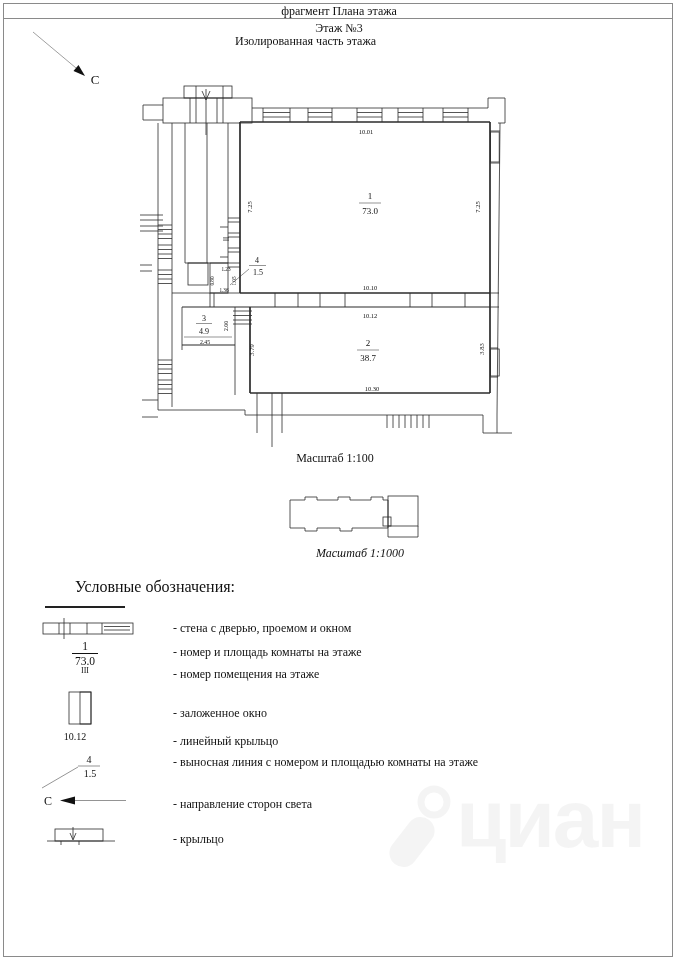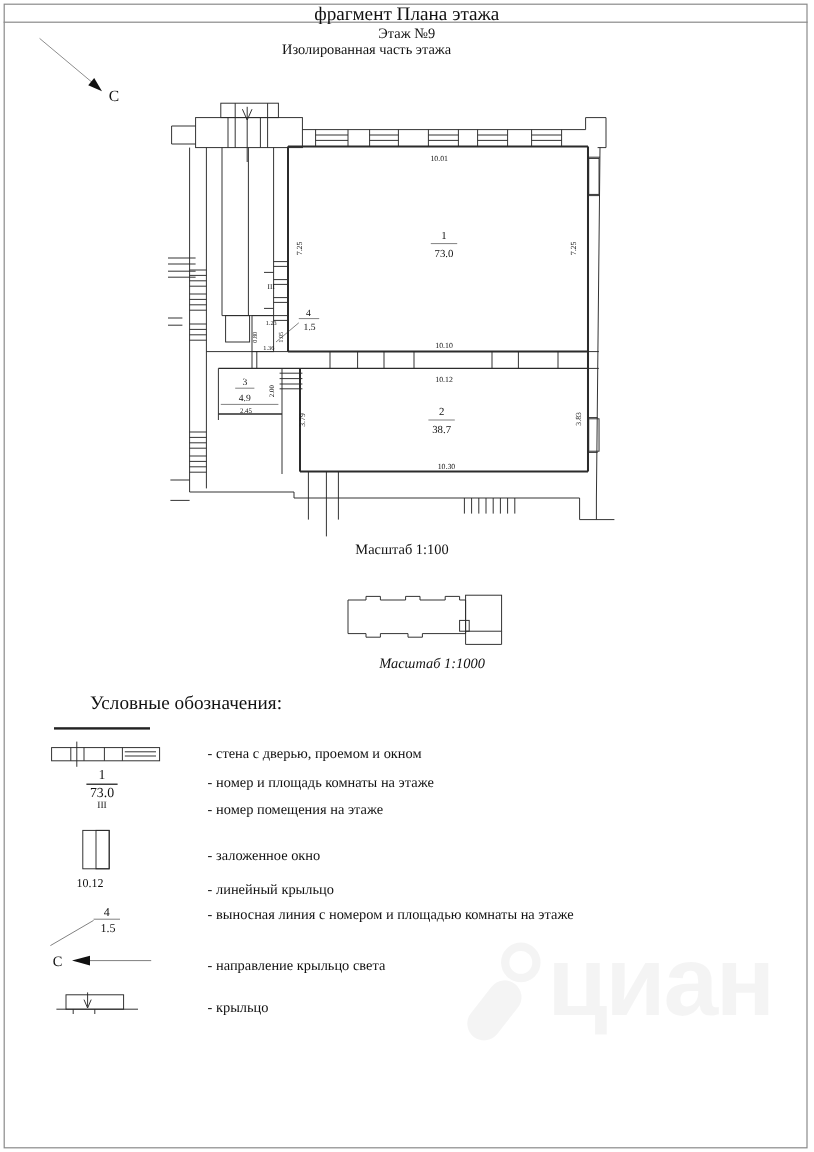--- a/index.html
+++ b/index.html
@@ -1,21 +1,21 @@
 <!DOCTYPE html>
 <html><head>
 <meta charset="utf-8">
 <style>
   html,body{margin:0;padding:0;background:#fff;}
   .page{position:relative;width:678px;height:960px;background:#fff;overflow:hidden;
         font-family:"Liberation Serif",serif;color:#111;}
   .frame{position:absolute;left:3px;top:3px;right:5px;bottom:3px;border:1px solid #8a8a8a;pointer-events:none;}
   .hline{position:absolute;left:3px;right:5px;height:0;border-top:1px solid #8a8a8a;}
   .ctr{position:absolute;text-align:center;}
-  .doc-title{left:0;width:678px;top:4px;font-size:16px;}
+  .doc-title{left:0;width:678px;top:4px;font-size:12px;}
   .sub1{left:0;width:678px;top:21px;font-size:12px;}
   .sub2{left:0;width:611px;top:34px;font-size:12px;}
   .scale1{left:140px;width:390px;top:451px;font-size:12px;}
   .scale2{left:285px;width:150px;top:546px;font-size:12px;font-style:italic;}
   svg{position:absolute;overflow:visible;}
   .s line,.s path,.s rect,.s polyline{stroke:#2b2b2b;stroke-width:.8;fill:none;}
   .s .b{stroke-width:1.7;}
   .s .m{stroke-width:1.2;}
   .s .f{stroke-width:.5;}
   .s text{stroke:none;fill:#111;font-family:"Liberation Serif",serif;text-anchor:middle;}
@@ -31,21 +31,21 @@
            font-weight:bold;font-size:82px;letter-spacing:-2px;}
 </style>
 </head>
 <body>
 
 <div class="page">
   <div class="frame"></div>
   <div class="hline" style="top:18px;"></div>
 
   <div class="ctr doc-title">фрагмент Плана этажа</div>
-  <div class="ctr sub1">Этаж №9</div>
+  <div class="ctr sub1">Этаж №3</div>
   <div class="ctr sub2">Изолированная часть этажа</div>
 
   <svg class="s" style="left:25px;top:28px;" width="95" height="65" viewBox="0 0 95 65">
     <line x1="8" y1="4" x2="57" y2="45" style="stroke:#888;stroke-width:.8"></line>
     <polygon points="60,48 48.5,43 53.5,37" style="fill:#111;stroke:none"></polygon>
     <text x="70" y="56" style="font-size:13px;">С</text>
   </svg>
 
   <svg class="s" style="left:140px;top:85px;" width="390" height="365" viewBox="0 0 390 365">
     <defs>
@@ -284,21 +284,21 @@
     <text x="49" y="13" style="font-size:10px;">4</text>
     <text x="50" y="27" style="font-size:10px;">1.5</text>
   </svg>
   <div class="li-text" style="top:755px;">- выносная линия с номером и площадью комнаты на этаже</div>
 
   <svg class="s" style="left:38px;top:792px;" width="110" height="20" viewBox="0 0 110 20">
     <text x="10" y="13" style="font-size:12px;">С</text>
     <line x1="24" y1="8.5" x2="88" y2="8.5" style="stroke:#666;stroke-width:.7"></line>
     <polygon points="22,8.5 37,4.5 37,12.5" style="fill:#111;stroke:none"></polygon>
   </svg>
-  <div class="li-text" style="top:797px;">- направление крыльцо света</div>
+  <div class="li-text" style="top:797px;">- направление сторон света</div>
 
   <svg class="s" style="left:45px;top:827px;" width="80" height="24" viewBox="0 0 80 24">
     <rect x="10" y="2" width="48" height="12"></rect>
     <line x1="2" y1="14" x2="70" y2="14"></line>
     <line x1="28" y1="0" x2="28" y2="12"></line>
     <path d="M25,6 L28,13 L31,6"></path>
     <line x1="16" y1="14" x2="16" y2="18"></line>
       <line x1="34" y1="14" x2="34" y2="18"></line>
   </svg>
   <div class="li-text" style="top:832px;">- крыльцо</div>

